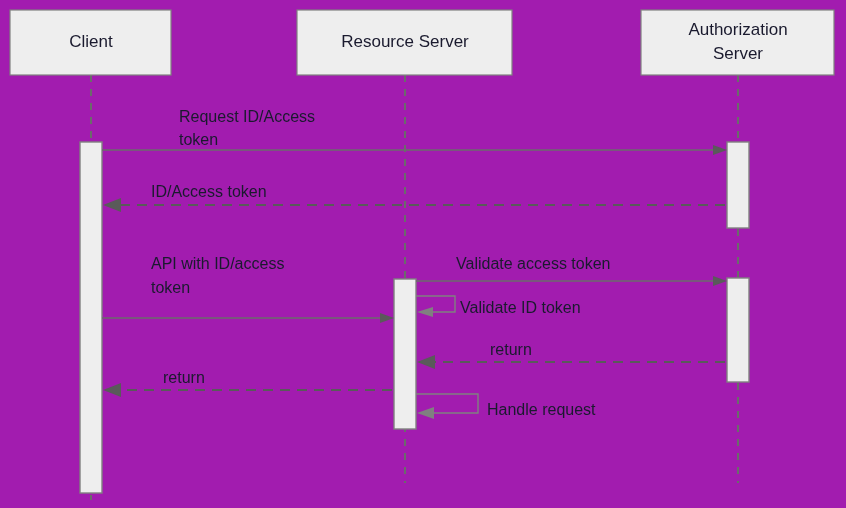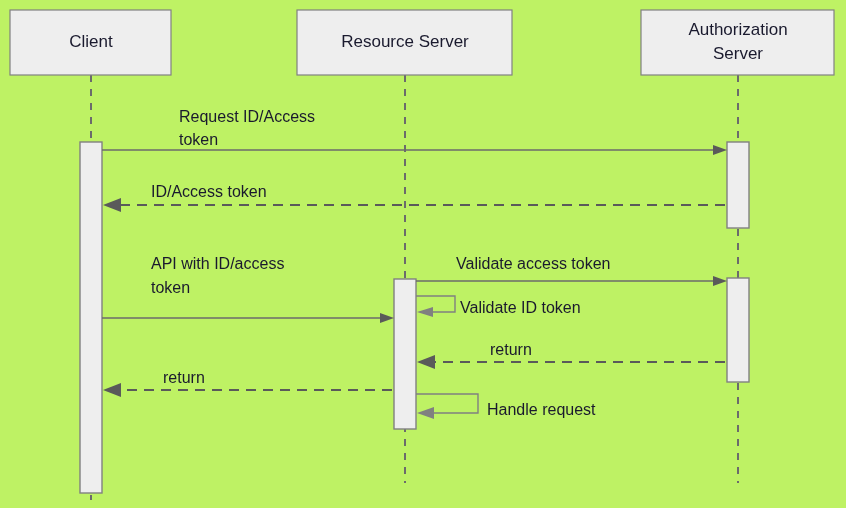--- a/index.html
+++ b/index.html
@@ -4,21 +4,21 @@
 <style>
   html, body {
     margin: 0;
     padding: 0;
     background: #ffffff;
   }
   #diagram-root {
     position: relative;
     width: 846px;
     height: 508px;
-    background: #bef264;
+    background: #a21caf;
     font-family: "Liberation Sans", sans-serif;
     overflow: hidden;
   }
   svg.canvas {
     position: absolute;
     top: 0; left: 0;
     width: 846px;
     height: 508px;
   }
   .participant-box {

